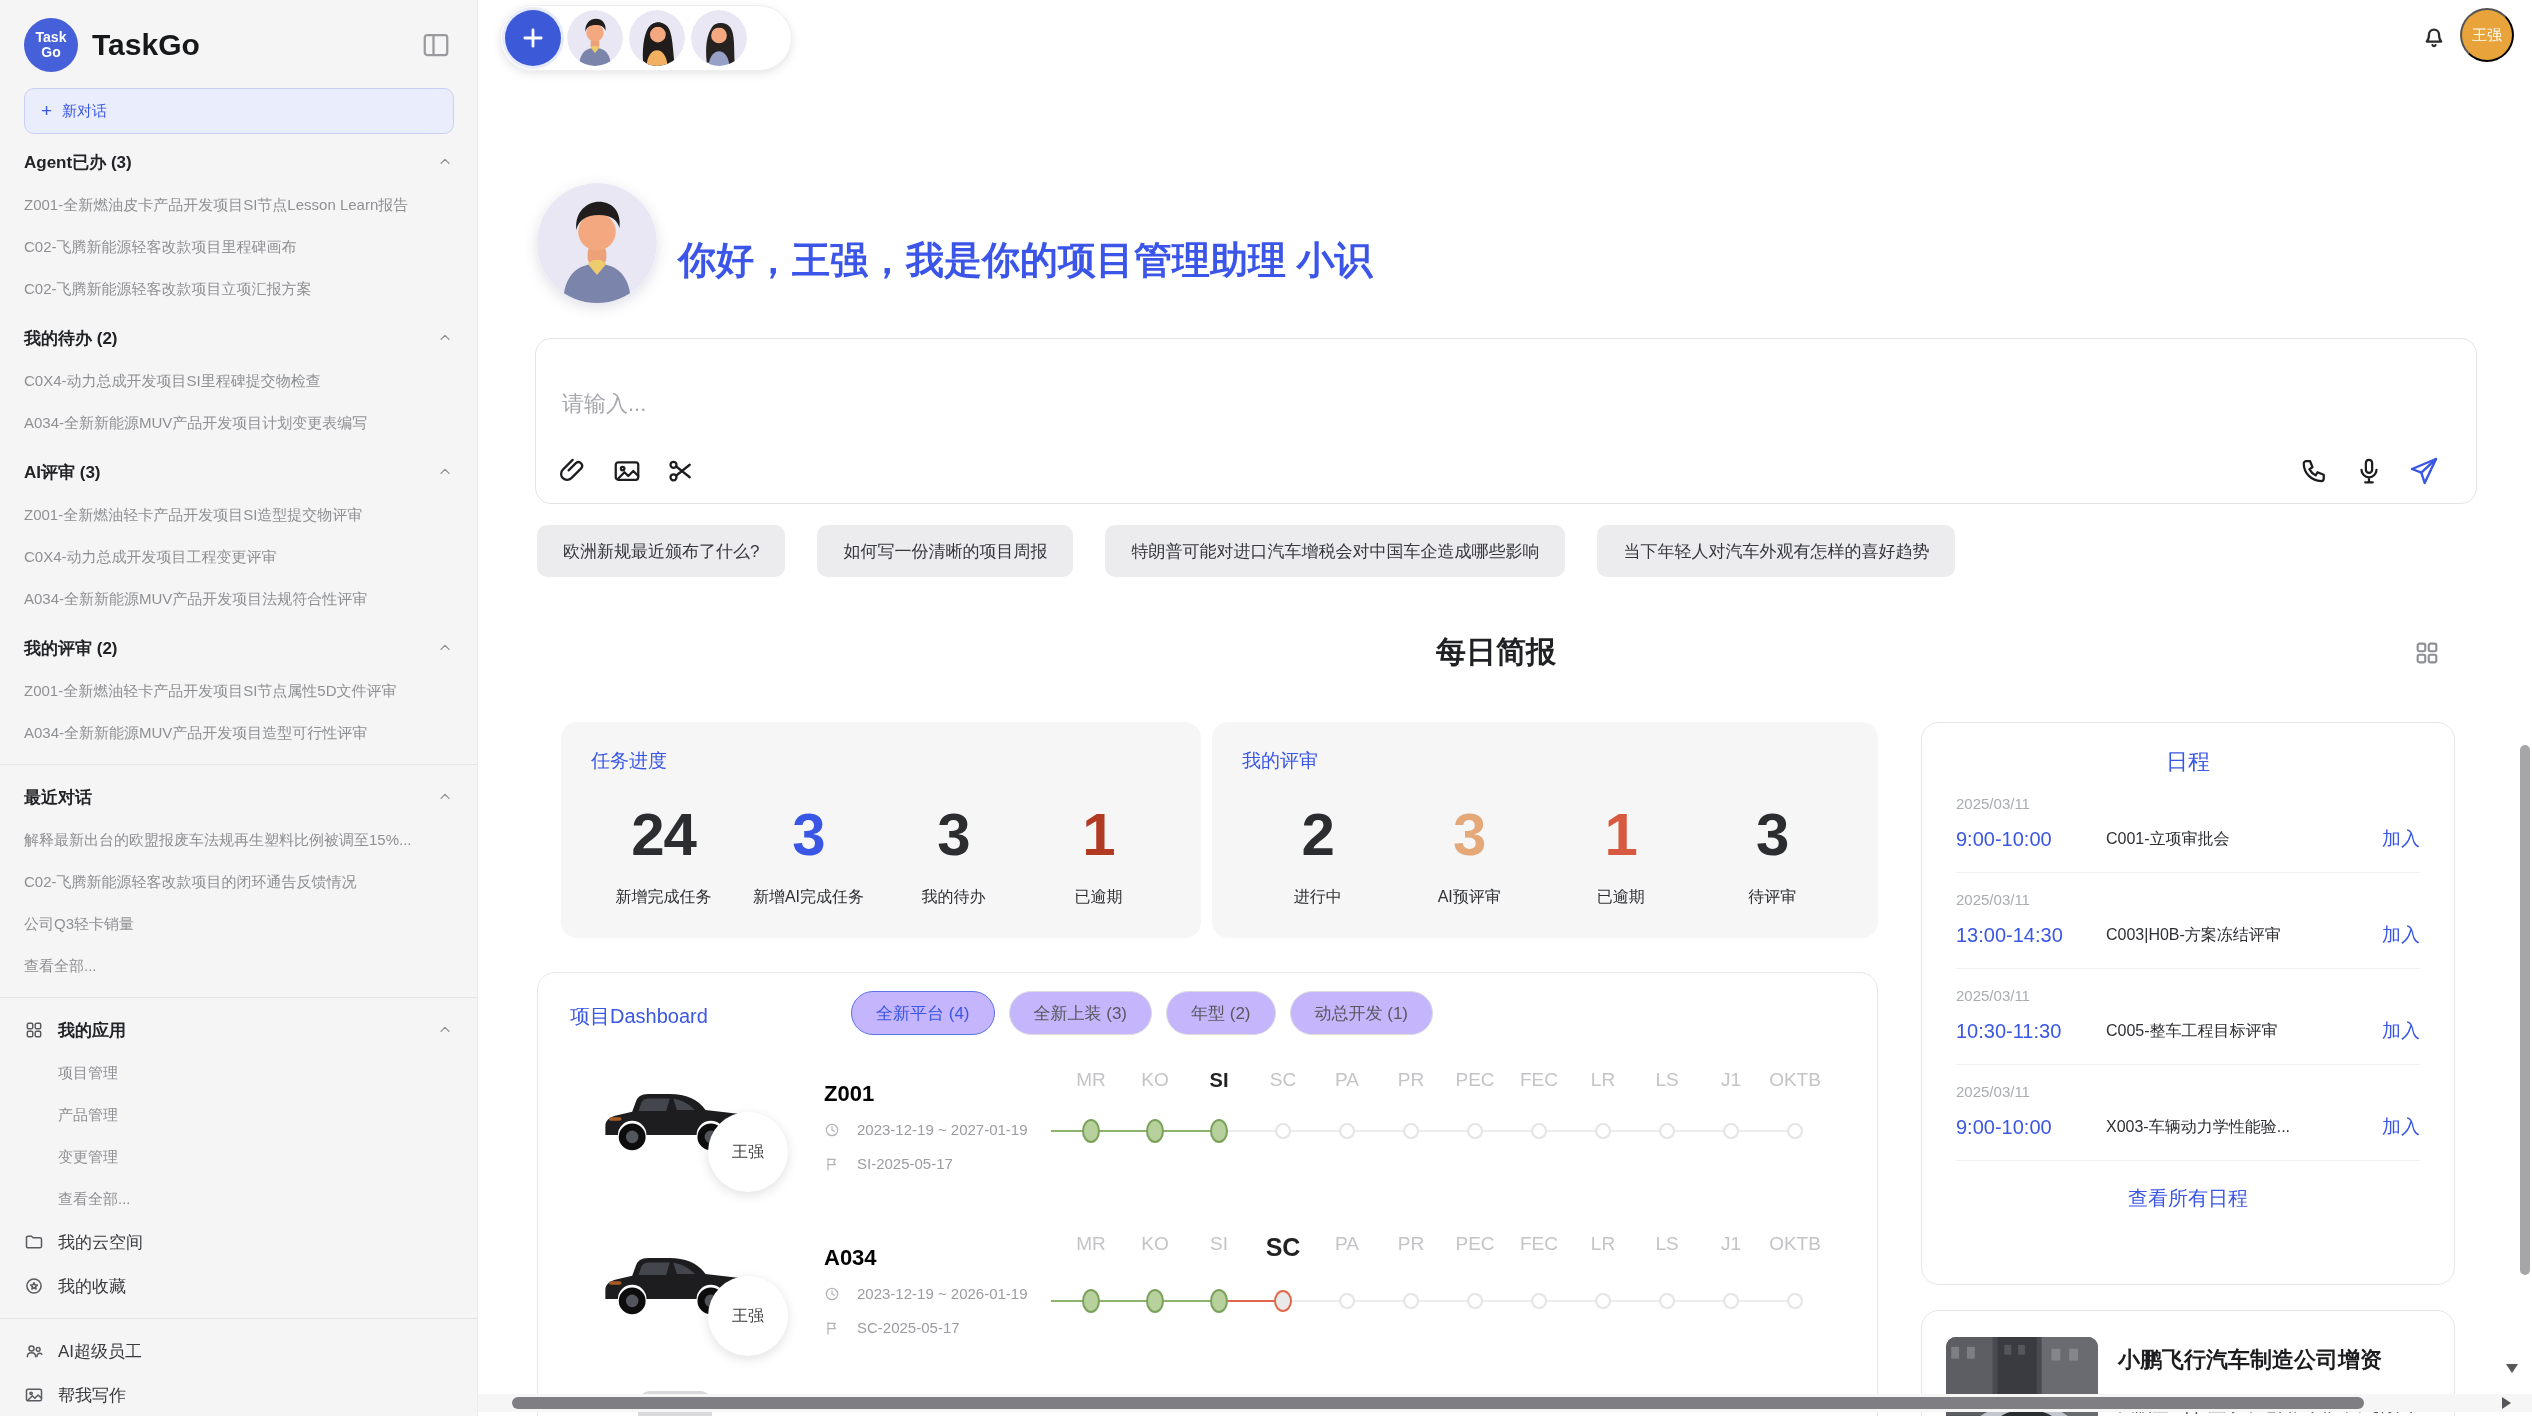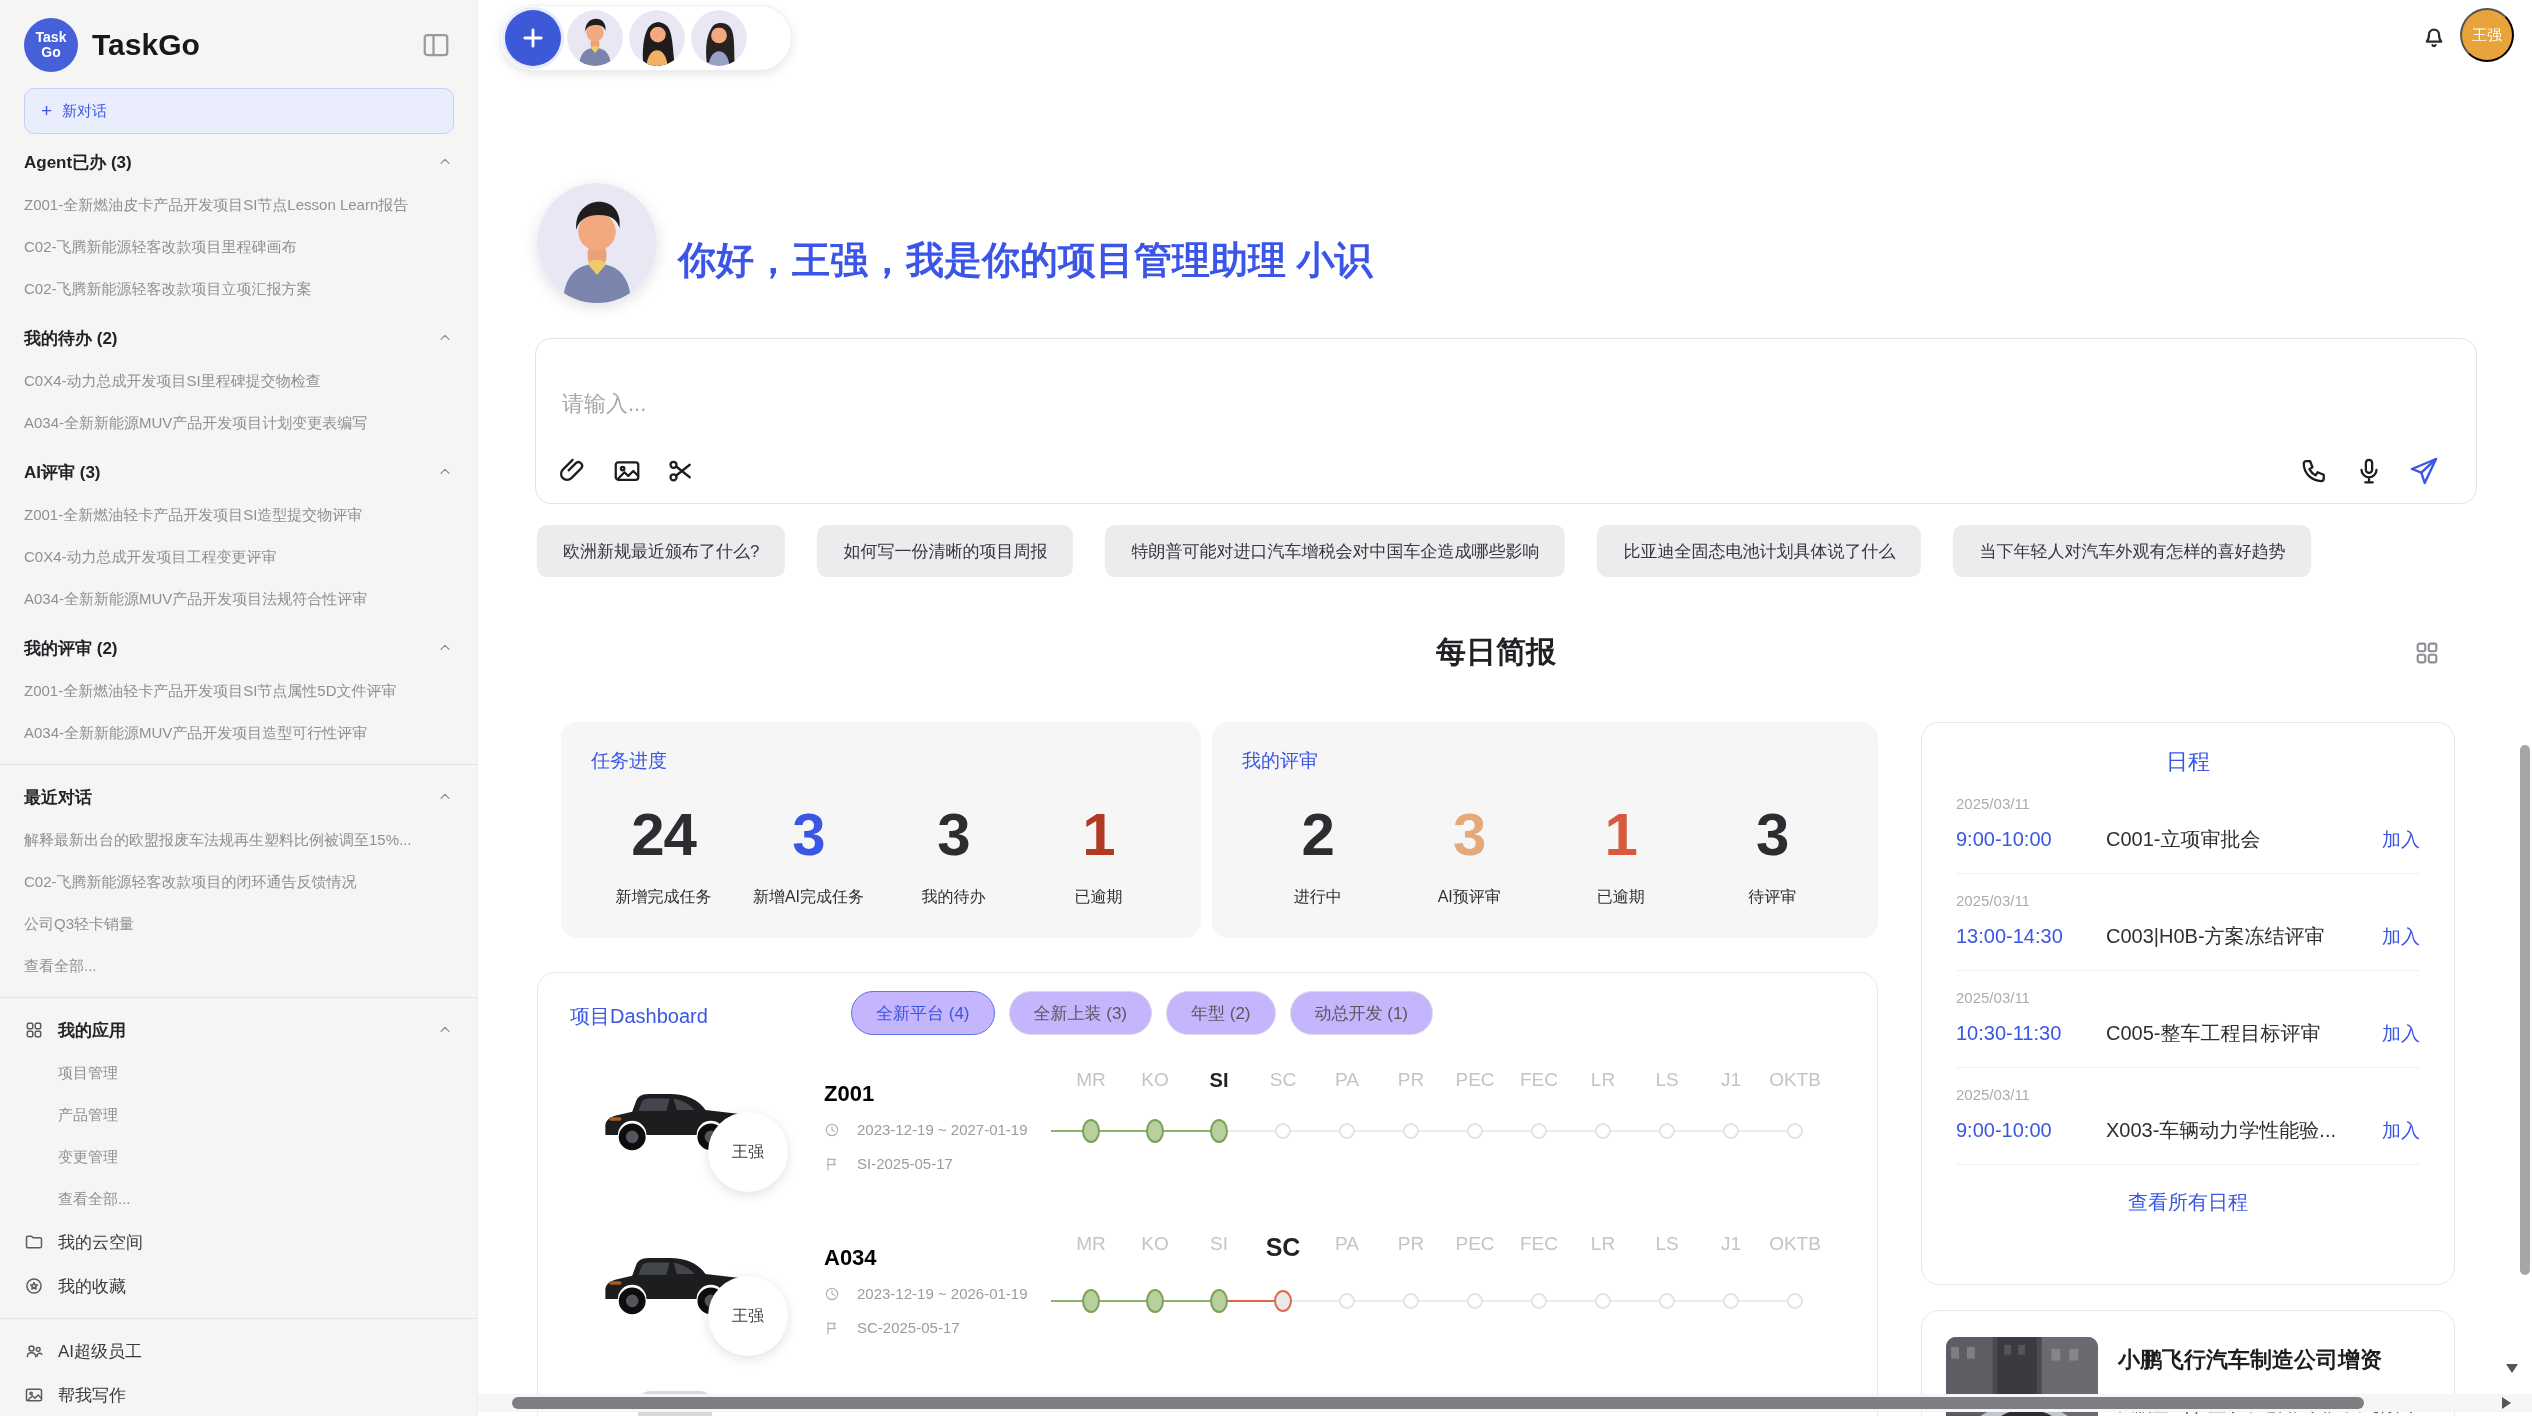--- a/index.html
+++ b/index.html
@@ -121,21 +121,21 @@
     border-radius:12px 12px 0 0; background:#d9d9db; }
 
   
   .sched-card { position:absolute; left:1921px; top:722px; width:534px; height:563px; background:#fff;
     border:1.5px solid #e6e6e9; border-radius:18px; padding:24px 34px 0 34px; }
   .sched-title { text-align:center; font-size:22px; color:#3a56e4; font-weight:500; }
   .sched-ev { padding:18px 0 20px 0; border-bottom:1px solid #f0f0f2; }
   .sched-date { font-size:15px; color:#a9acb2; }
   .sched-main { display:flex; align-items:center; margin-top:14px; }
   .sched-time { font-size:20px; color:#3a56e4; font-weight:500; width:150px; flex:none; }
-  .sched-name { font-size:20px; color:#2e2f33; flex:1; white-space:nowrap; overflow:hidden; }
+  .sched-name { font-size:16px; color:#2e2f33; flex:1; white-space:nowrap; overflow:hidden; }
   .sched-join { font-size:19px; color:#3a56e4; background:none; border:none; cursor:pointer;
     font-family:inherit; flex:none; }
   .sched-viewall { display:block; margin:24px auto 0 auto; background:none; border:none;
     font-size:20px; color:#3a56e4; cursor:pointer; font-family:inherit; }
 
   
   .news-card { position:absolute; left:1921px; top:1310px; width:534px; height:180px; background:#fff;
     border:1.5px solid #e6e6e9; border-radius:18px; overflow:hidden; cursor:pointer; }
   .news-img { position:absolute; left:24px; top:26px; width:152px; height:118px; border-radius:10px; overflow:hidden; }
   .news-title { position:absolute; left:196px; top:34px; font-size:22px; font-weight:700; color:#1d1d1f; }
@@ -430,21 +430,20 @@
             <path d="M10 13.3L21 3"></path>
           </svg>
       </button>
     </div>
   </div>
 
   <div class="chips">
     <button class="chip">欧洲新规最近颁布了什么?</button>
     <button class="chip">如何写一份清晰的项目周报</button>
     <button class="chip">特朗普可能对进口汽车增税会对中国车企造成哪些影响</button>
-    <button class="chip">比亚迪全固态电池计划具体说了什么</button>
     <button class="chip">当下年轻人对汽车外观有怎样的喜好趋势</button>
   </div>
 
   <div class="brief-head">
     <span class="brief-title">每日简报</span>
     <button class="brief-grid-btn">
       <svg class="ic" width="28" height="28" viewBox="0 0 24 24">
           <rect x="4" y="4" width="6.5" height="6.5" rx="1.5"></rect>
           <rect x="13.5" y="4" width="6.5" height="6.5" rx="1.5"></rect>
           <rect x="4" y="13.5" width="6.5" height="6.5" rx="1.5"></rect>

